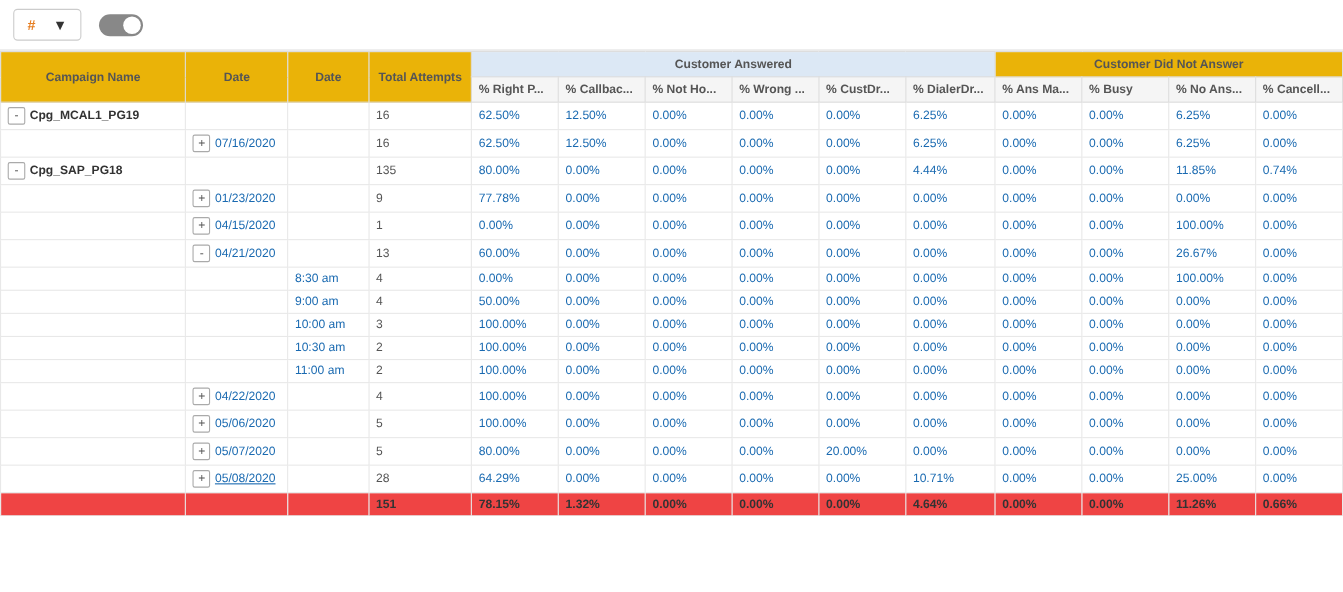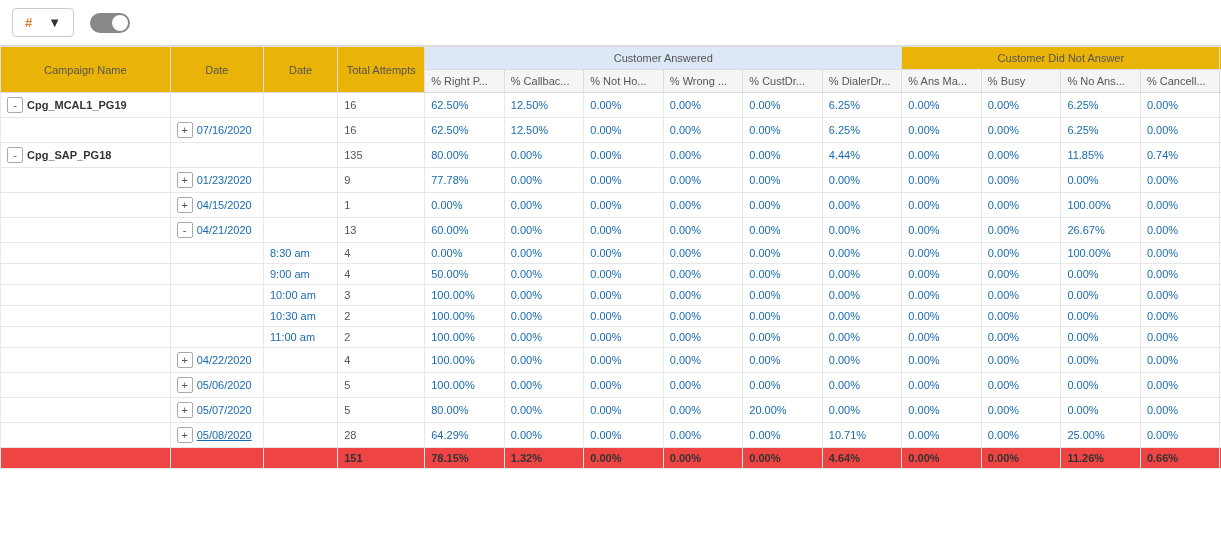--- a/index.html
+++ b/index.html
@@ -68,21 +68,21 @@
       width: 100%;
       min-width: 1300px;
     }
 
     thead tr th {
       background: #f5f5f5;
       border: 1px solid #ddd;
       padding: 5px 6px;
       text-align: left;
       font-size: 11px;
-      font-weight: 400;
+      font-weight: 700;
       color: #555;
       white-space: nowrap;
     }
 
     thead tr.group-header th {
       background: #eab308;
       text-align: center;
       font-size: 11px;
     }
 

